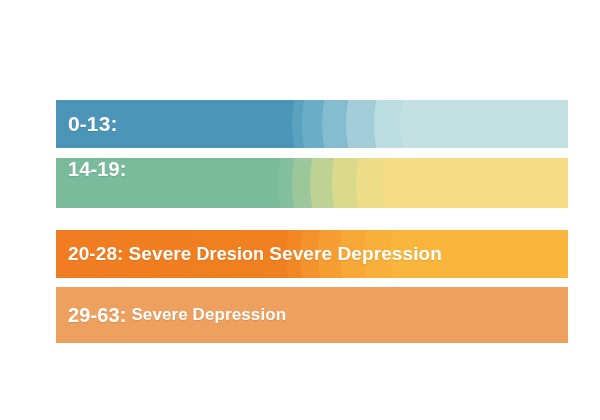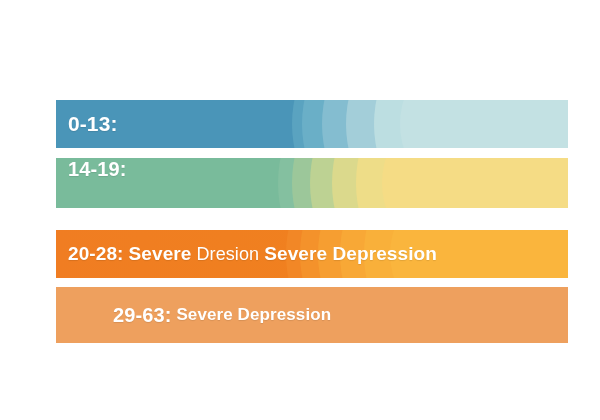--- a/index.html
+++ b/index.html
@@ -70,27 +70,27 @@
     color: #ffffff;
     text-shadow: 0 1px 1px rgba(0,0,0,0.10);
     letter-spacing: 0.1px;
   }
   .range {
     font-weight: 700;
   }
   .gap-wide { display: inline-block; width: 9px; }
   .gap { display: inline-block; width: 5px; }
   .name-bold { font-weight: 700; }
-  .name-reg  { font-weight: 400; }
+  .name-reg  { font-weight: 700; }
 
   
   .b0 .band-label { font-size: 21px; }
   .b1 .band-label { font-size: 20px; flex-direction: column; }
   .b2 .band-label { font-size: 19px; justify-content: center; }
-  .b3 .band-label { font-size: 20px; margin-left: 45px; }
+  .b3 .band-label { font-size: 20px; }
   .b2 .name-reg   { font-size: 18px; }
   .b3 .name-bold  { font-size: 17px; }
 </style>
 </head>
 <body>
 
 <div id="scale-infographic">
 
   <div class="band b0">
     <div class="band-base" style="background:linear-gradient(90deg,#4a95b8 0%,#4a95b8 58%,#7ab6cb 74%,#a8d2da 86%,#c4e1e3 100%);"></div>

